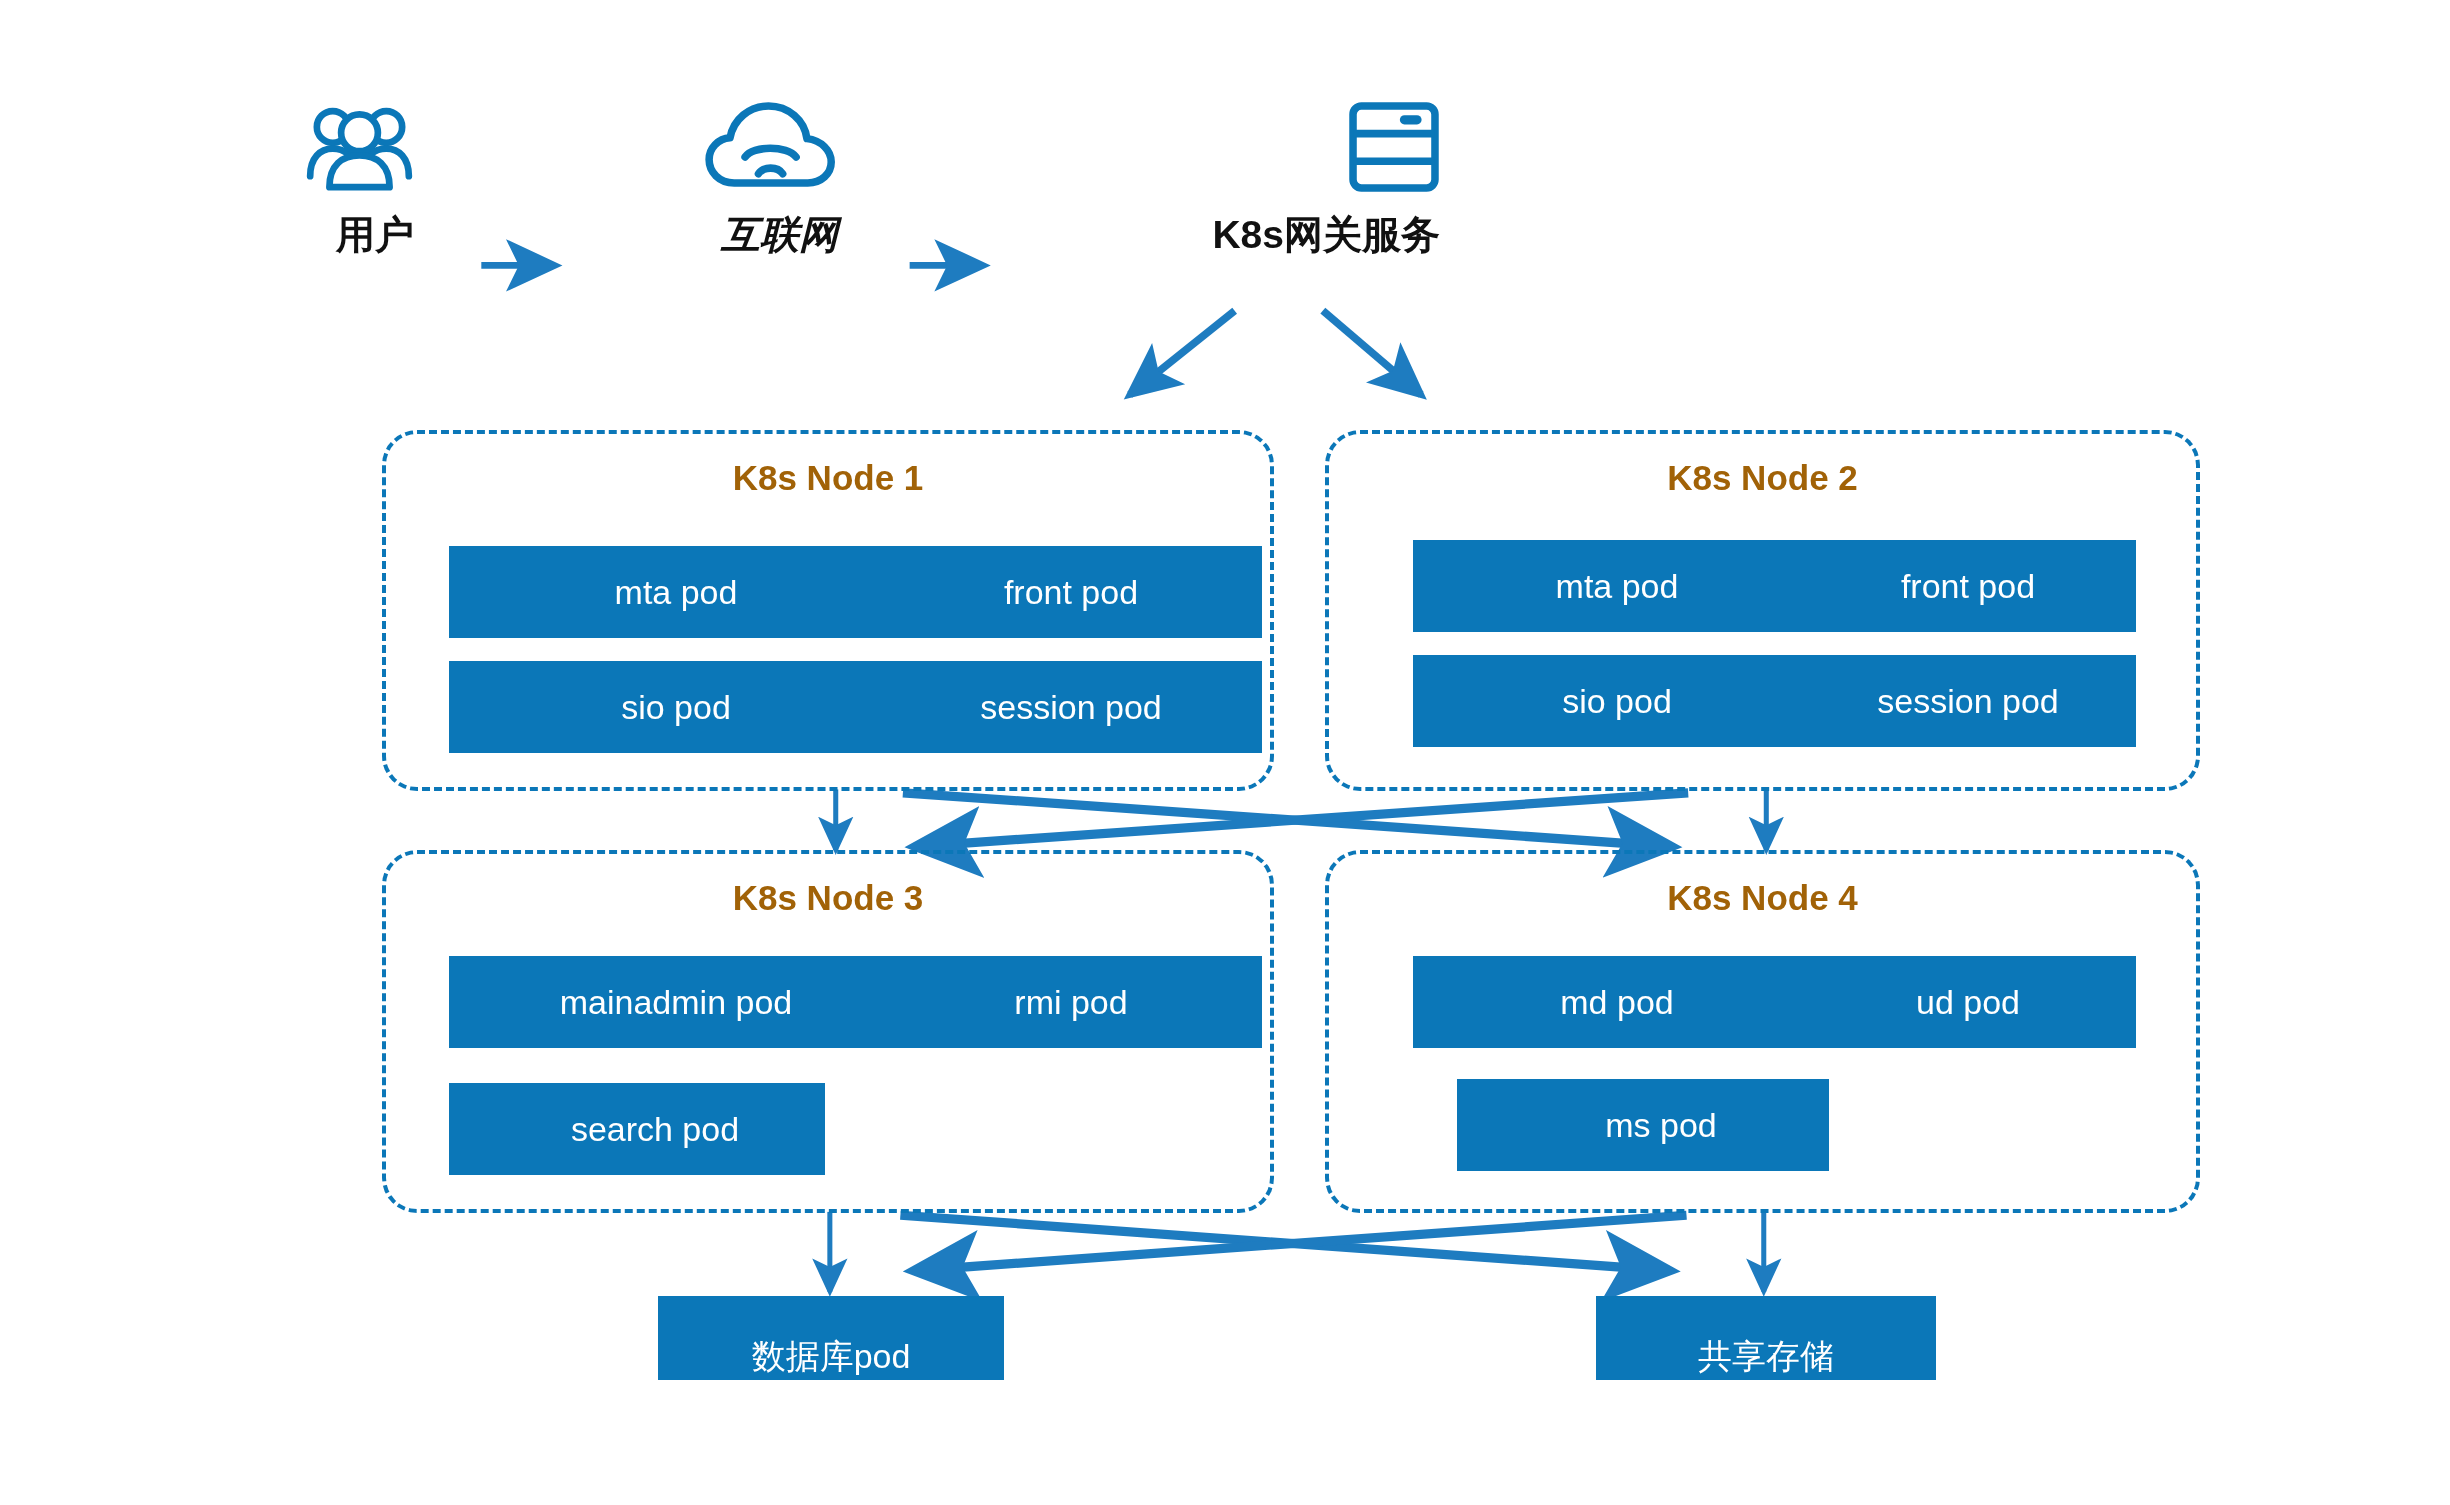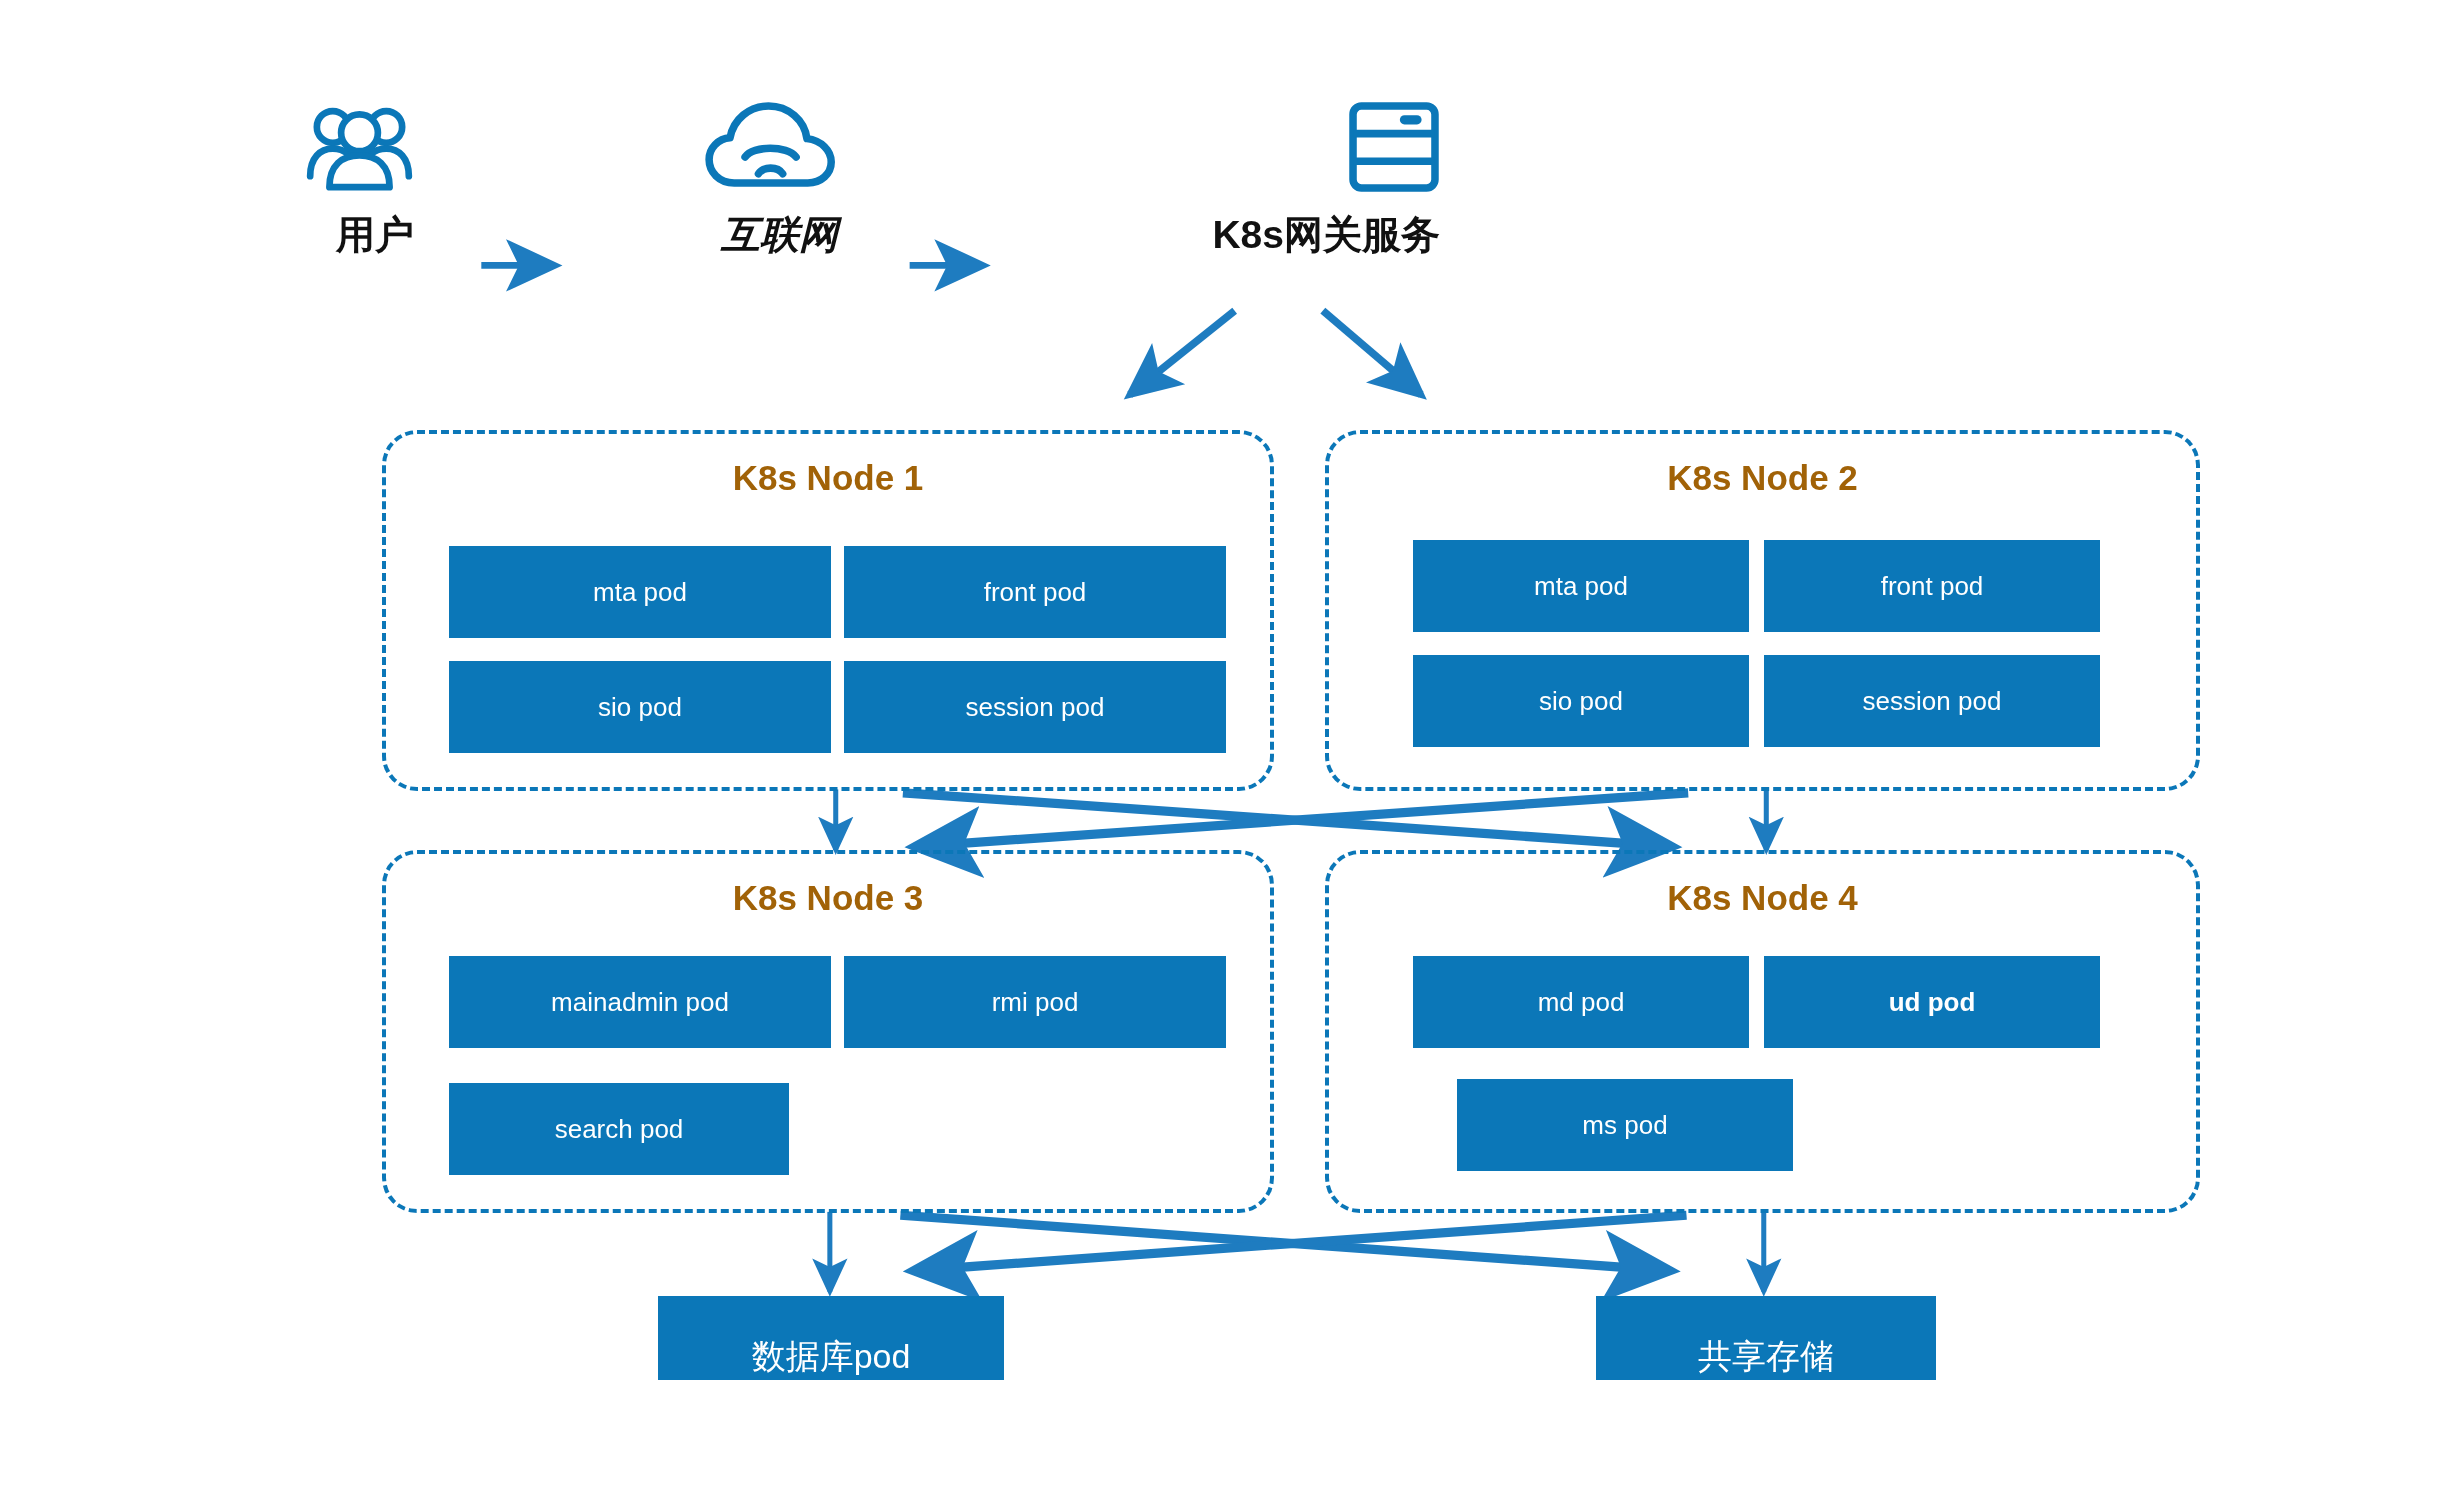--- a/index.html
+++ b/index.html
@@ -63,23 +63,24 @@
     width: 100%;
     height: 100%;
   }
   .pod {
     position: absolute;
     background: #0B77B8;
     color: #ffffff;
     display: flex;
     align-items: center;
     justify-content: center;
-    font-size: 26px;
+    font-size: 34px;
     font-weight: 400;
     white-space: nowrap;
+    padding-left: 36px;
   }
 
   
   .store-box {
     position: absolute;
     background: #0B77B8;
     color: #ffffff;
     display: flex;
     align-items: flex-end;
     justify-content: center;
@@ -227,21 +228,21 @@
       </div>
     </div>
   </div>
 
   <div class="node-frame" style="left:1325px; top:850px; width:875px; height:363px;">
     <div class="node-title">K8s Node 4</div>
     <div class="pod-grid">
       <div class="pod" style="left:84px; top:102px; width:336px; height:92px;">
         <span>md pod</span>
       </div>
-      <div class="pod" style="left:435px; top:102px; width:336px; height:92px;font-weight:bold;">
+      <div class="pod" style="left:435px; top:102px; width:336px; height:92px;">
         <span>ud pod</span>
       </div>
       <div class="pod" style="left:84px; top:225px; width:336px; height:92px;margin-left:44px;">
         <span>ms pod</span>
       </div>
     </div>
   </div>
 
   <div class="store-box" style="left:658px; top:1296px; width:346px; height:84px;">
     <span>数据库pod</span>

